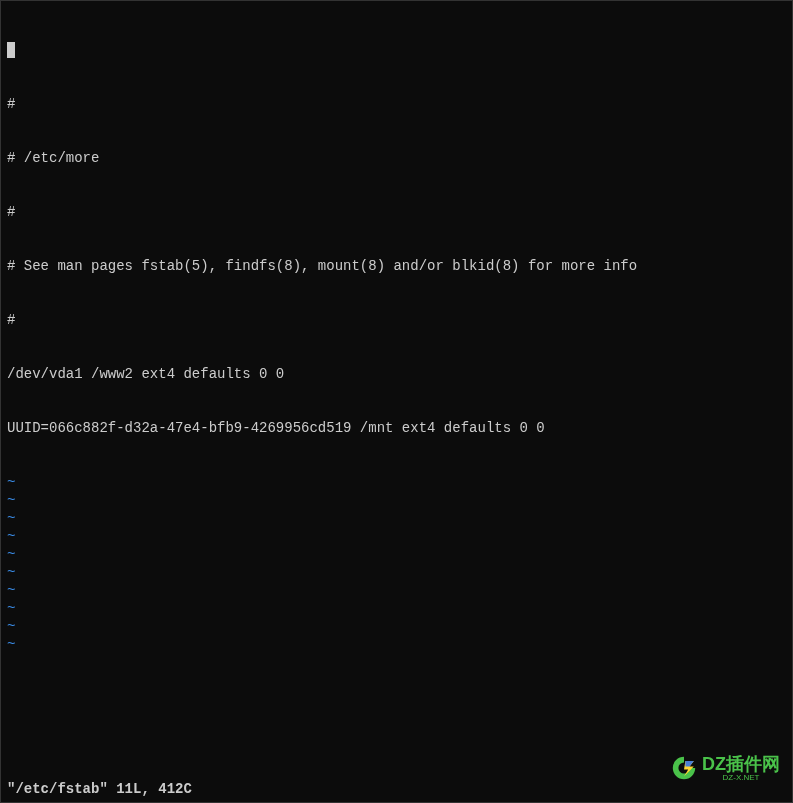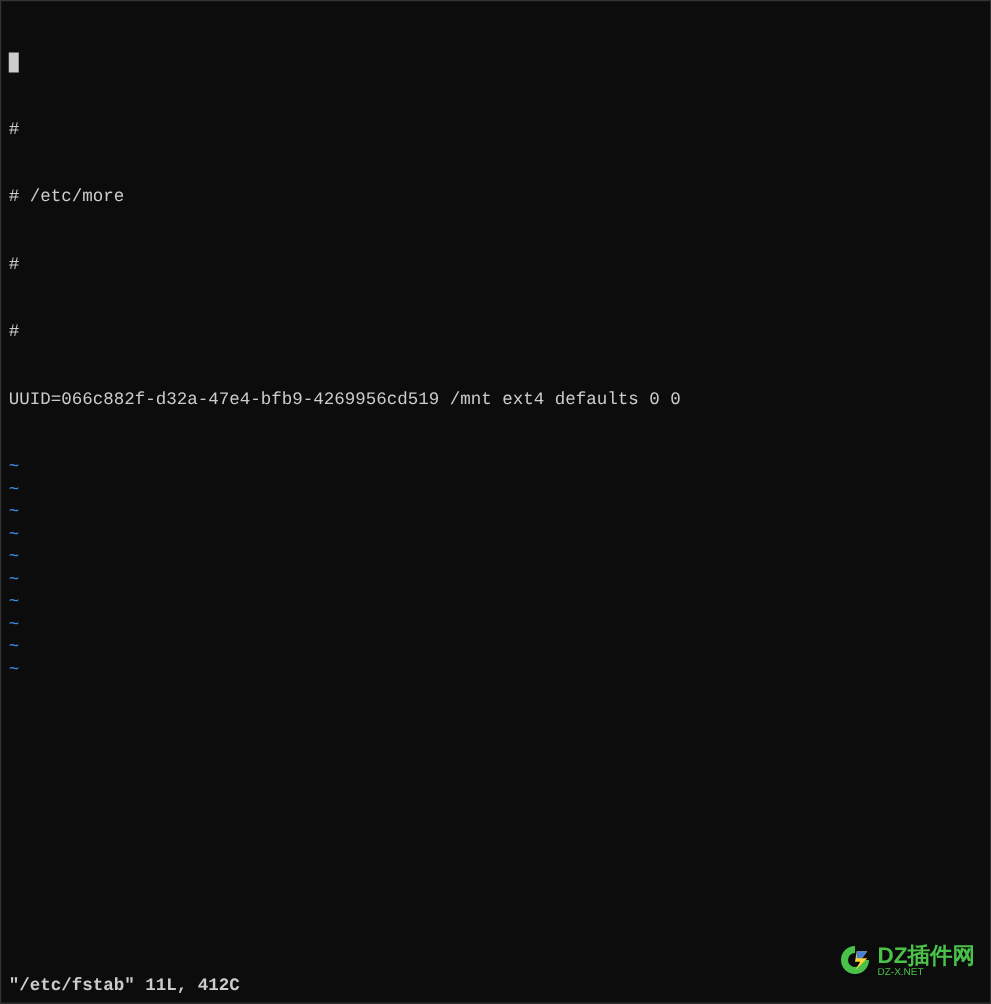--- a/index.html
+++ b/index.html
@@ -66,33 +66,35 @@
       font-family: Arial, sans-serif;
       font-size: 18px;
       font-weight: bold;
       color: #4ac24a;
       letter-spacing: 0px;
     }
     .watermark-sub {
       font-family: Arial, sans-serif;
       font-size: 8px;
       color: #4ac24a;
-      text-align: left;
+      text-align: center;
       margin-top: 1px;
     }
   </style>
 </head>
 <body>
 
 <div class="editor-area">
   <div class="content-line"><span class="cursor"></span></div>
   <div class="content-line">#</div>
   <div class="content-line"># /etc/more</div>
   <div class="content-line">#</div>
+  <div class="content-line"># See man pages fstab(5), findfs(8), mount(8) and/or blkid(8) for more info</div>
   <div class="content-line">#</div>
+  <div class="content-line">/dev/vda1 /www2 ext4 defaults 0 0</div>
   <div class="content-line">UUID=066c882f-d32a-47e4-bfb9-4269956cd519 /mnt ext4 defaults 0 0</div>
   <div id="tilde-area"><div class="tilde-line">~</div><div class="tilde-line">~</div><div class="tilde-line">~</div><div class="tilde-line">~</div><div class="tilde-line">~</div><div class="tilde-line">~</div><div class="tilde-line">~</div><div class="tilde-line">~</div><div class="tilde-line">~</div><div class="tilde-line">~</div></div>
 </div>
 
 <div class="status-bar">"/etc/fstab" 11L, 412C</div>
 
 <div class="watermark">
   <svg class="watermark-icon" viewBox="0 0 40 40">
     <path d="M 20 4 A 16 16 0 1 0 36 20 L 28 20 A 8 8 0 1 1 20 12 Z" fill="#4ac24a"></path>
     <path d="M 22 10 L 34 10 L 28 18 L 34 18 L 20 32 L 26 22 L 20 22 Z" fill="#ffd633"></path>

